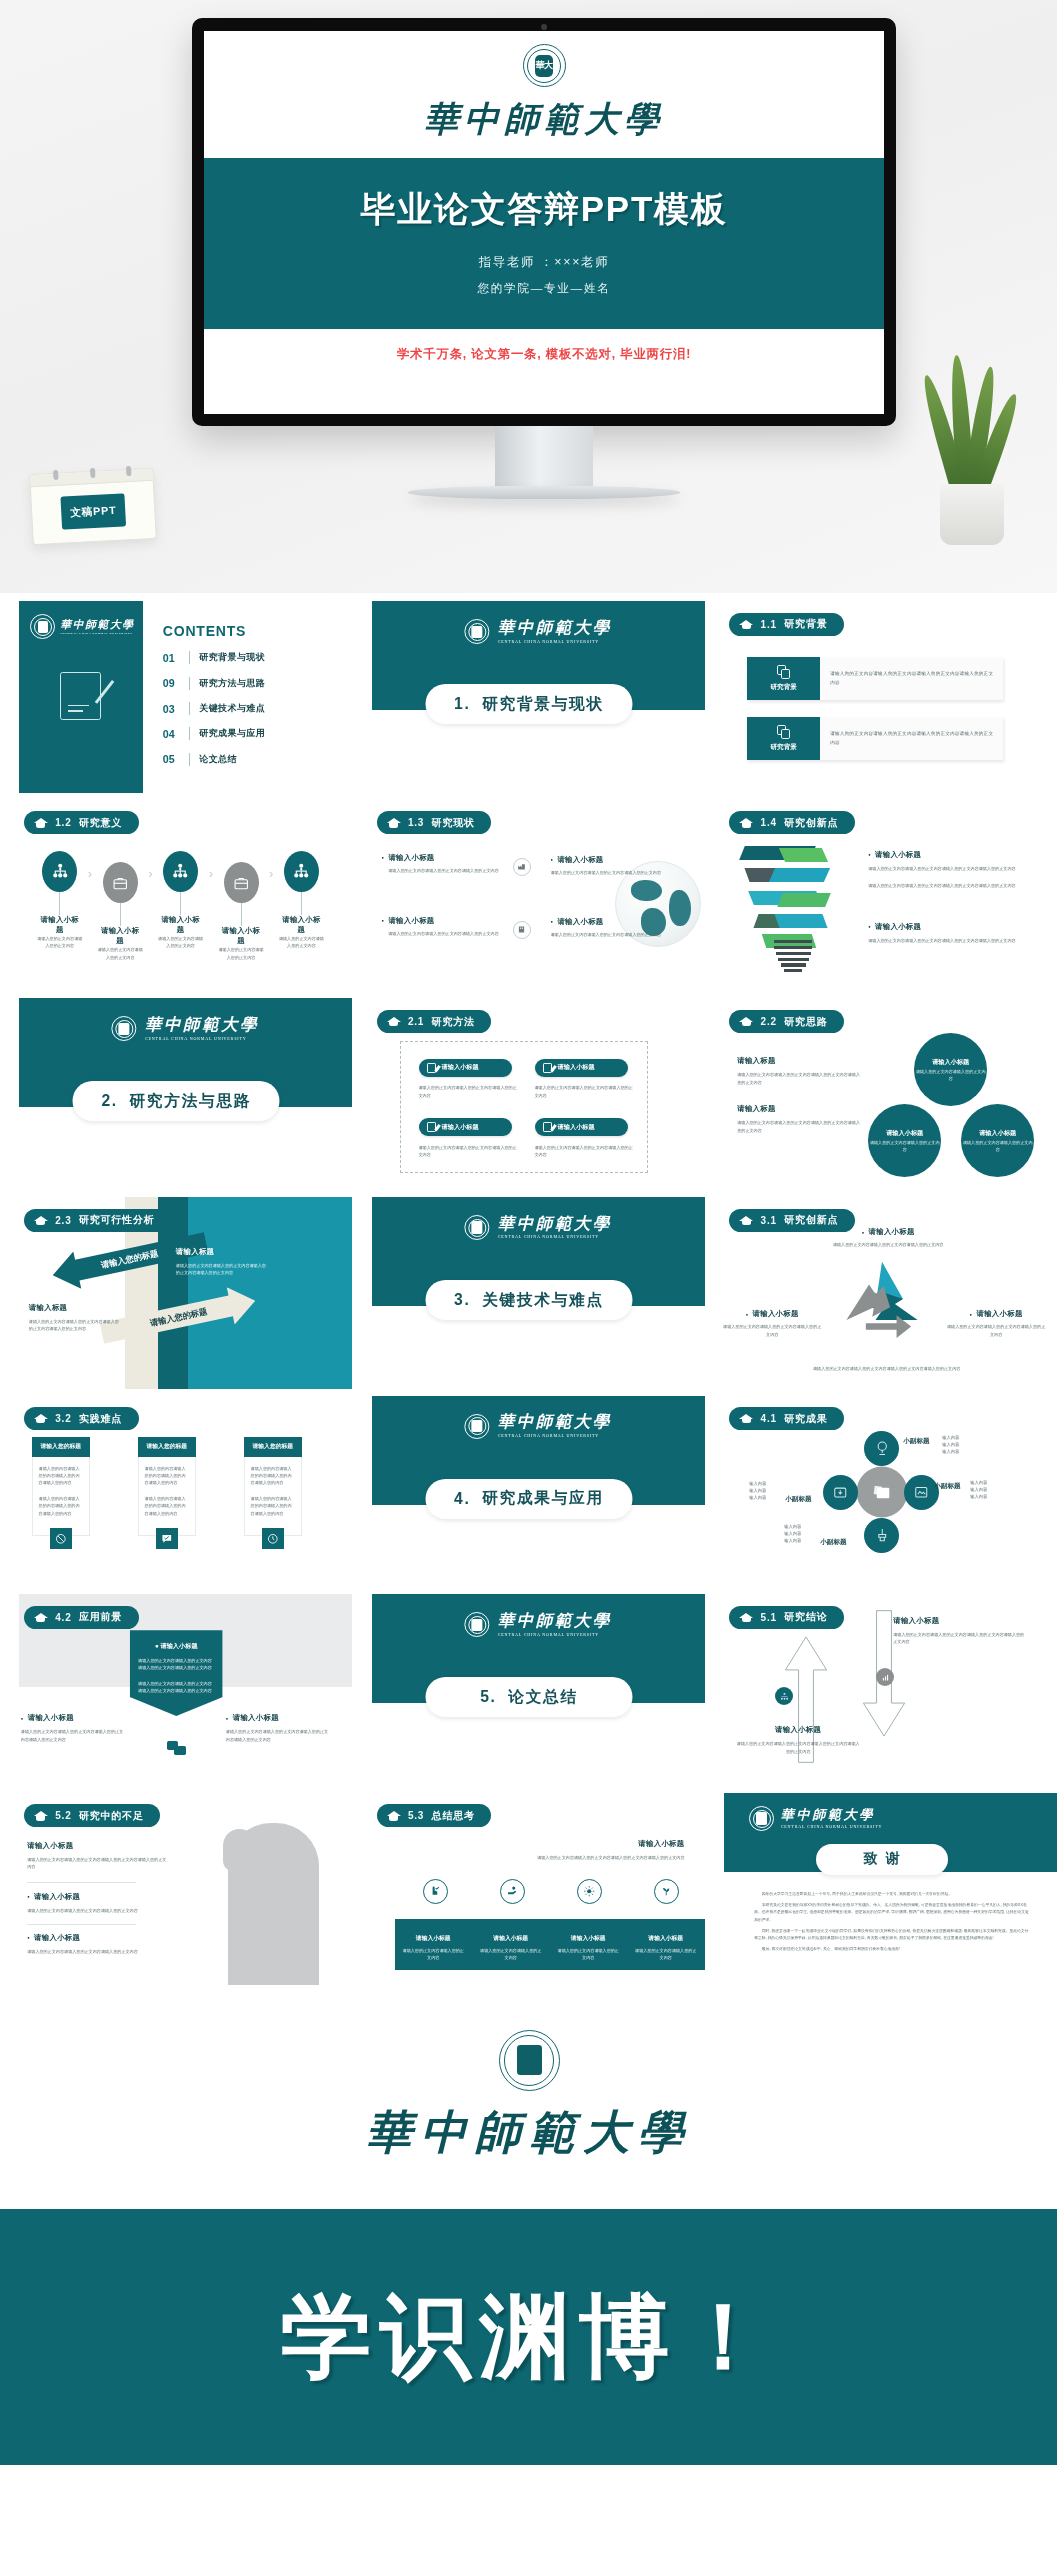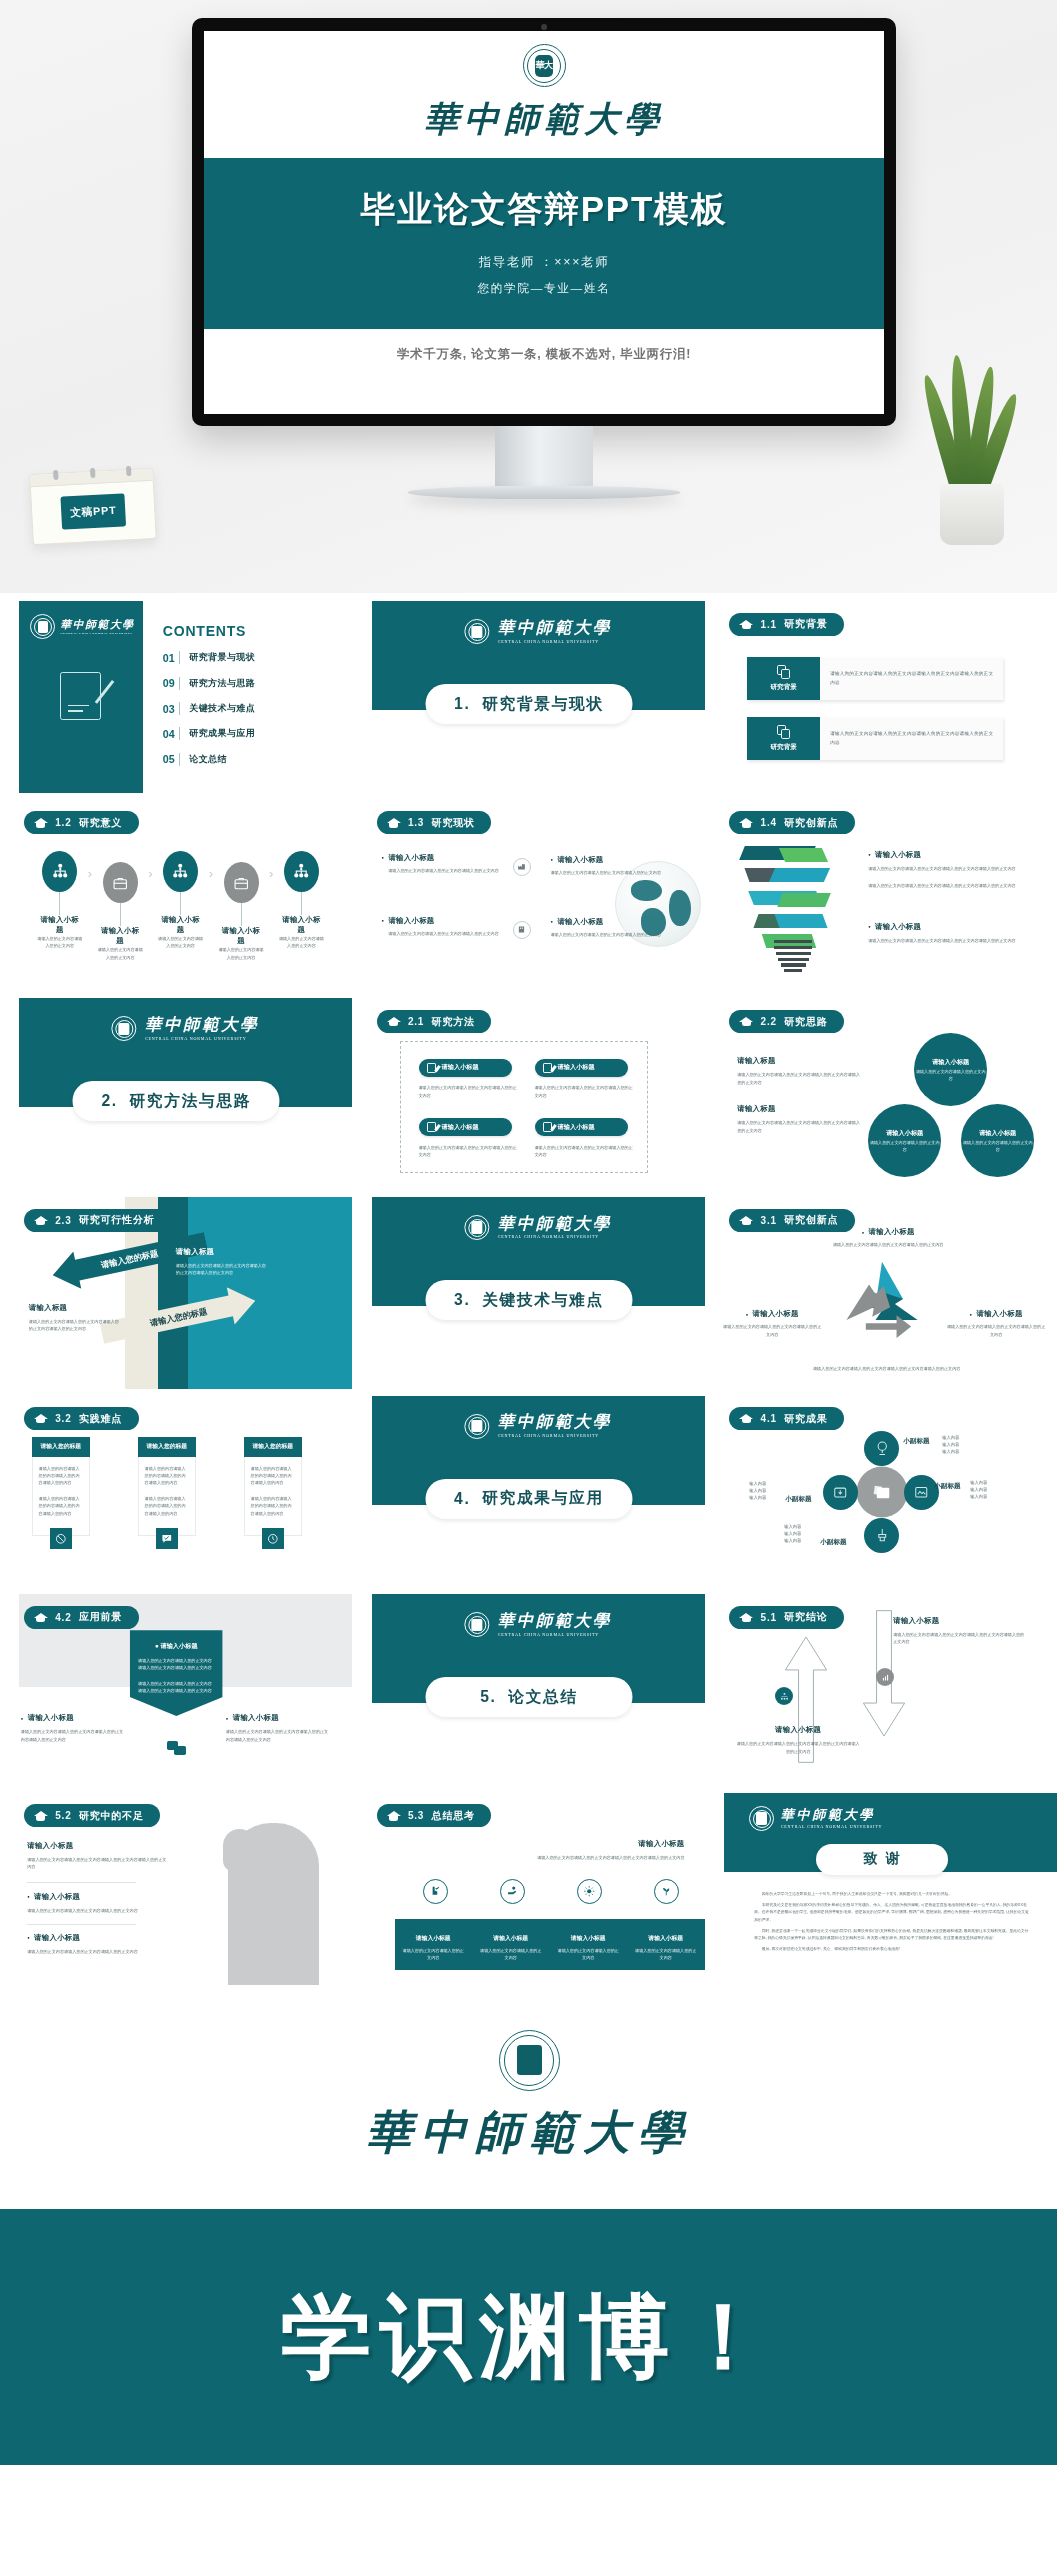--- a/index.html
+++ b/index.html
@@ -65,21 +65,21 @@
   .ts-band {
     margin-top: 15px; background: #0d6670; padding: 28px 0 33px; text-align: center;
   }
   .ts-title {
     color: #ffffff; font-size: 35px; font-weight: 700; letter-spacing: 1.7px;
     text-shadow: 1.7px 1.7px 1.7px rgba(0,0,0,.25);
   }
   .ts-sub1 { color: #eaf5f6; font-size: 12.4px; margin-top: 21.5px; letter-spacing: 1.7px; }
   .ts-sub2 { color: #eaf5f6; font-size: 11.6px; margin-top: 10px; letter-spacing: 1.7px; }
   .ts-foot {
-    text-align: center; color: #737373; font-size: 12.4px; font-weight: 700;
+    text-align: center; color: #ef4444; font-size: 12.4px; font-weight: 700;
     margin-top: 16.5px; letter-spacing: 0.8px;
   }
 
   
   .calendar {
     position: absolute; left: 31px; top: 471px; width: 124px; height: 71px;
     background: #fdfdf8; border: 0.8px solid #e4e2d8; border-radius: 3.3px;
     box-shadow: 0 5px 11.6px rgba(0,0,0,.08); transform: rotate(-3deg);
   }
   .calendar-top { height: 11.6px; background: #f0efe7; border-bottom: 0.8px solid #e4e2d8; position: relative; }
@@ -163,21 +163,21 @@
   .toc-univ small { display: block; font-style: normal; font-size: 2.9px; letter-spacing: 0.5px; margin-top: 2.5px; }
   .pen-icon {
     width: 41px; height: 48px; margin: 33px auto 0; border: 1.7px solid #cfe7e9; border-radius: 2.5px; position: relative;
   }
   .pen-icon i { position: absolute; background: #cfe7e9; }
   .pen-icon i:nth-child(1) { left: 6.6px; bottom: 13.2px; width: 21.5px; height: 1.7px; }
   .pen-icon i:nth-child(2) { left: 6.6px; bottom: 7.4px; width: 15px; height: 1.7px; }
   .pen-icon i:nth-child(3) { right: -5.8px; top: 5px; width: 3.3px; height: 28px; transform: rotate(38deg); }
   .toc-title { position: absolute; left: 162px; top: 21.5px; font-size: 14px; font-weight: 700; color: #0d6670; letter-spacing: 0.8px; }
   .toc-list { position: absolute; left: 162px; top: 50px; }
-  .toc-item { display: flex; align-items: center; margin-bottom: 12.4px; }
+  .toc-item { display: flex; align-items: center; gap: 10px; margin-bottom: 12.4px; }
   .toc-num { color: #0d6670; font-size: 10.7px; font-weight: 700; width: 16.5px; }
   .toc-txt { color: #17454b; font-size: 9px; font-weight: 700; border-left: 0.8px solid #a7c6c9; padding-left: 9px; letter-spacing: 0.4px; }
 
   
   .h-sm { font-size: 7.4px; font-weight: 700; color: #17454b; letter-spacing: 0.3px; }
   .p-xs { font-size: 4.6px; color: #53666a; line-height: 1.85; letter-spacing: 0.2px; }
   .p-xxs { font-size: 4.1px; color: #5a6c70; line-height: 1.8; }
   .bullet::before {
     content: "●"; font-size: 4.1px; margin-right: 4.1px; color: #17454b; vertical-align: middle;
   }

